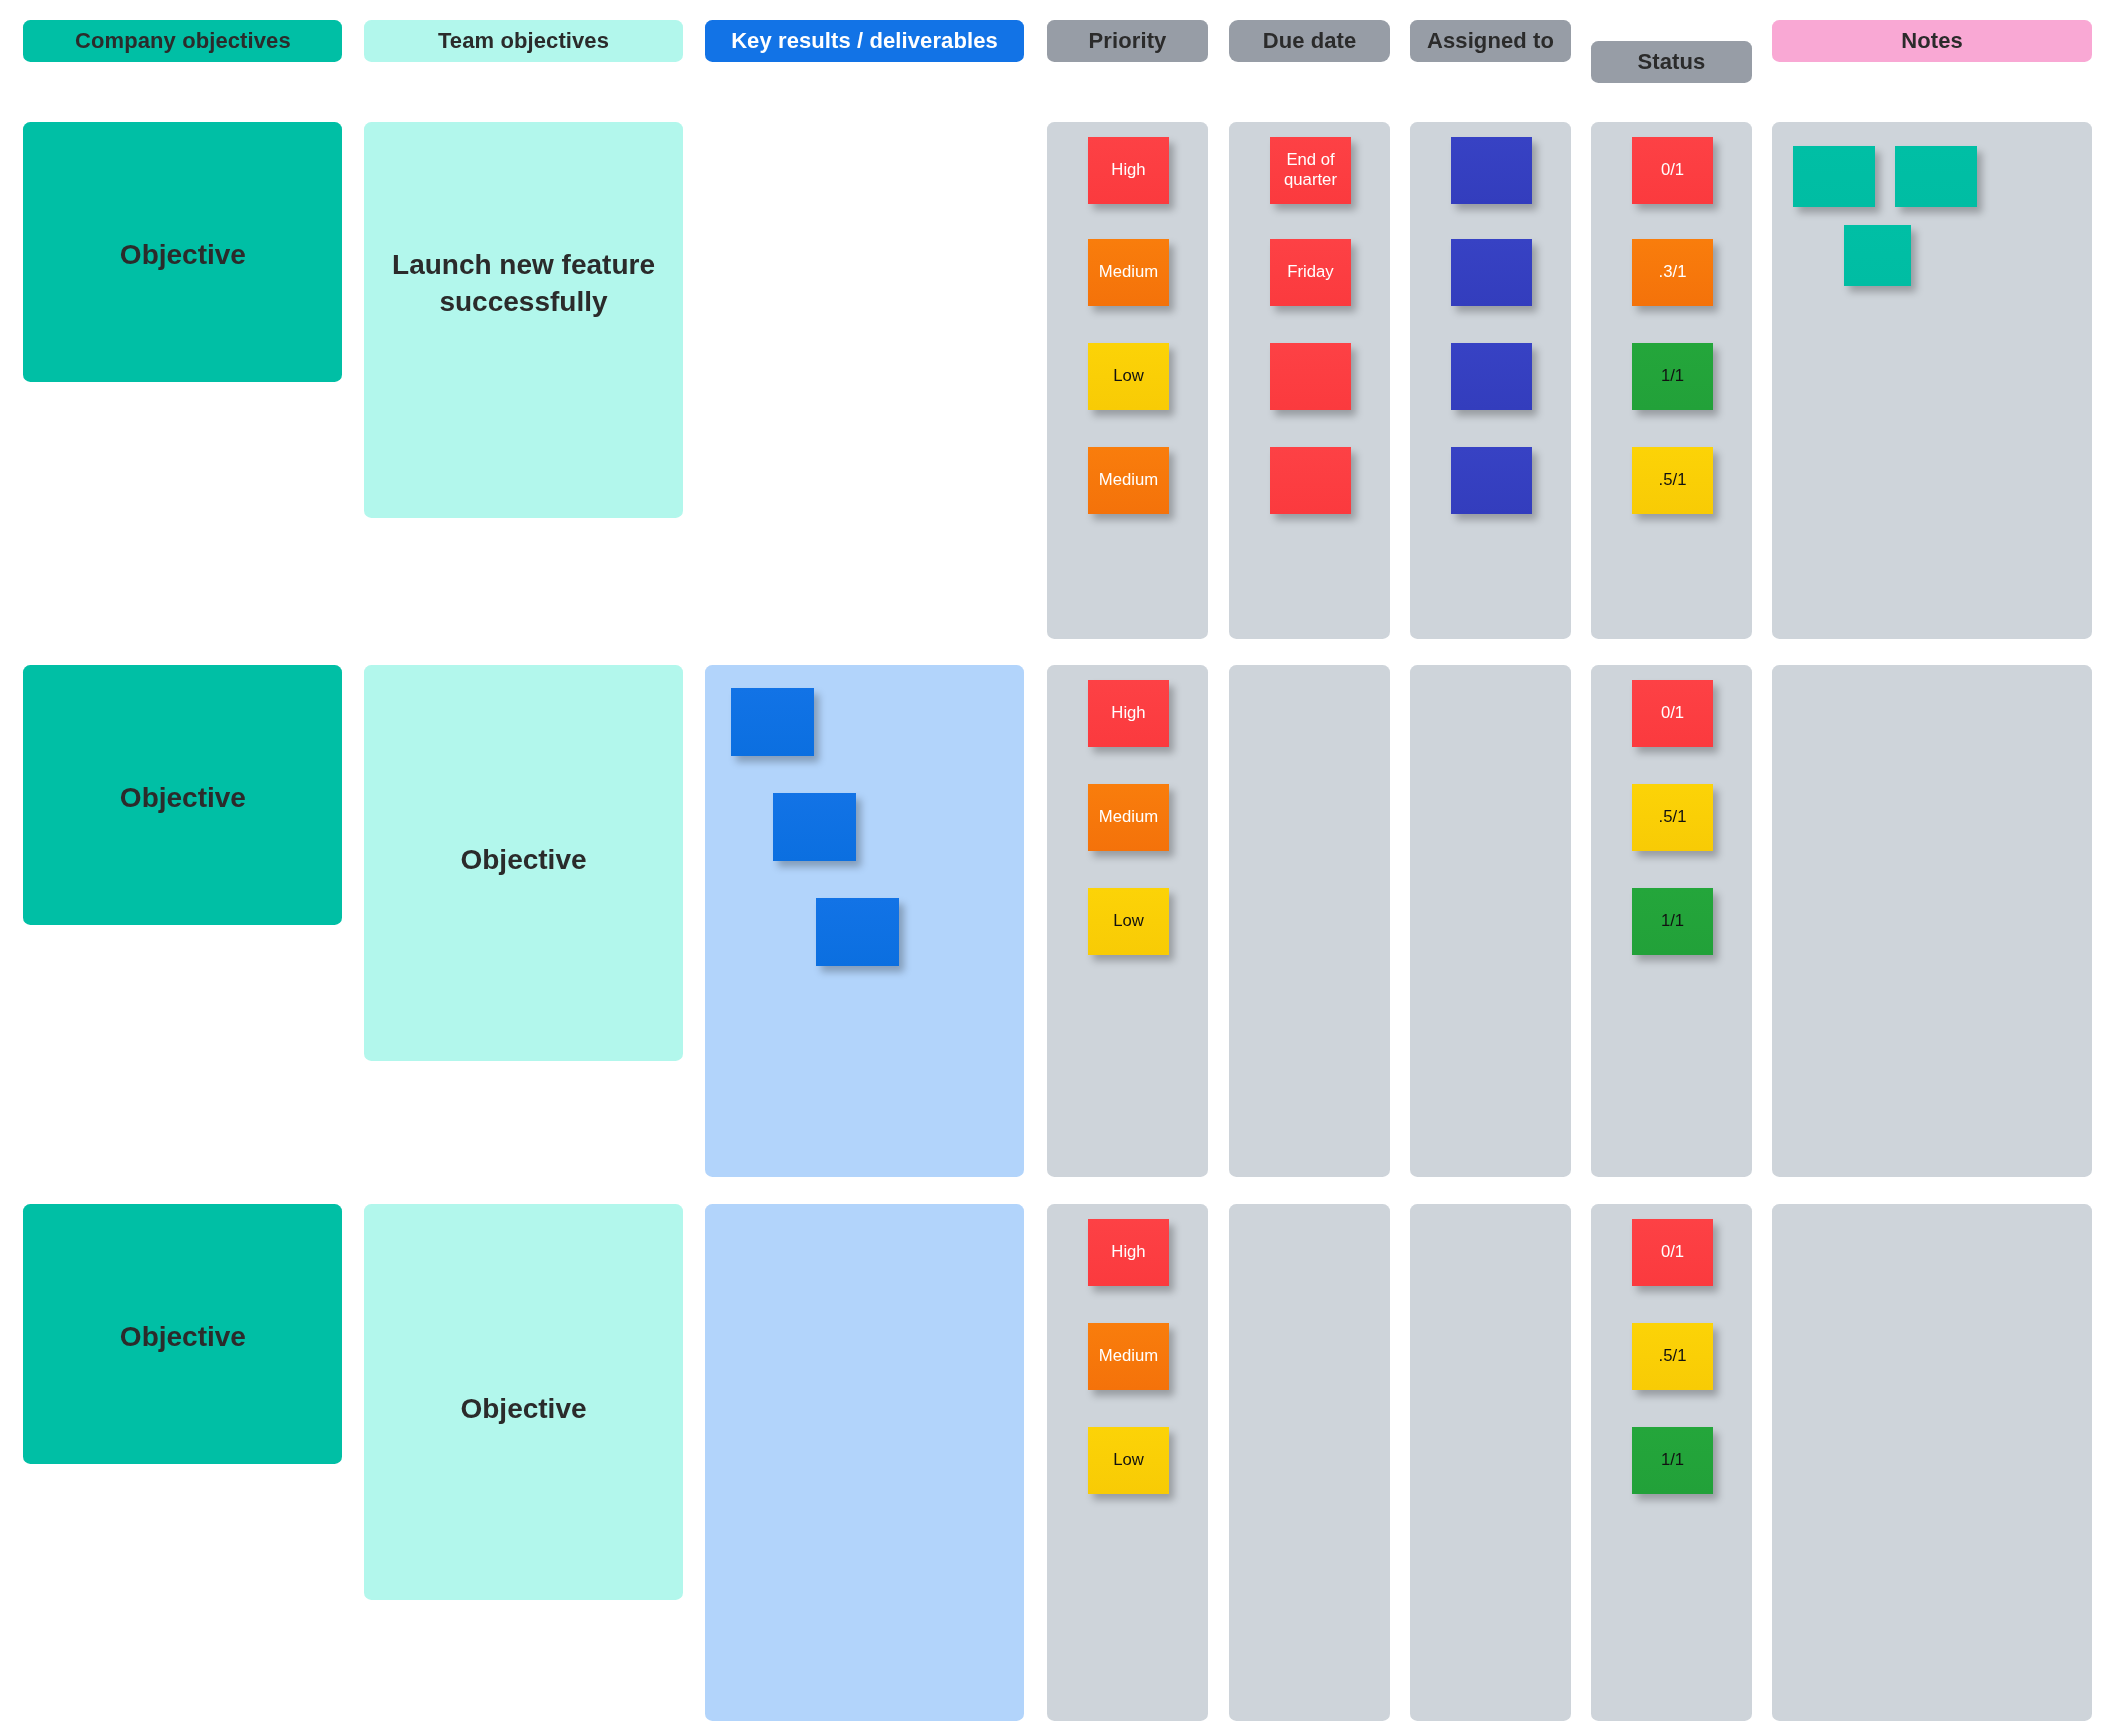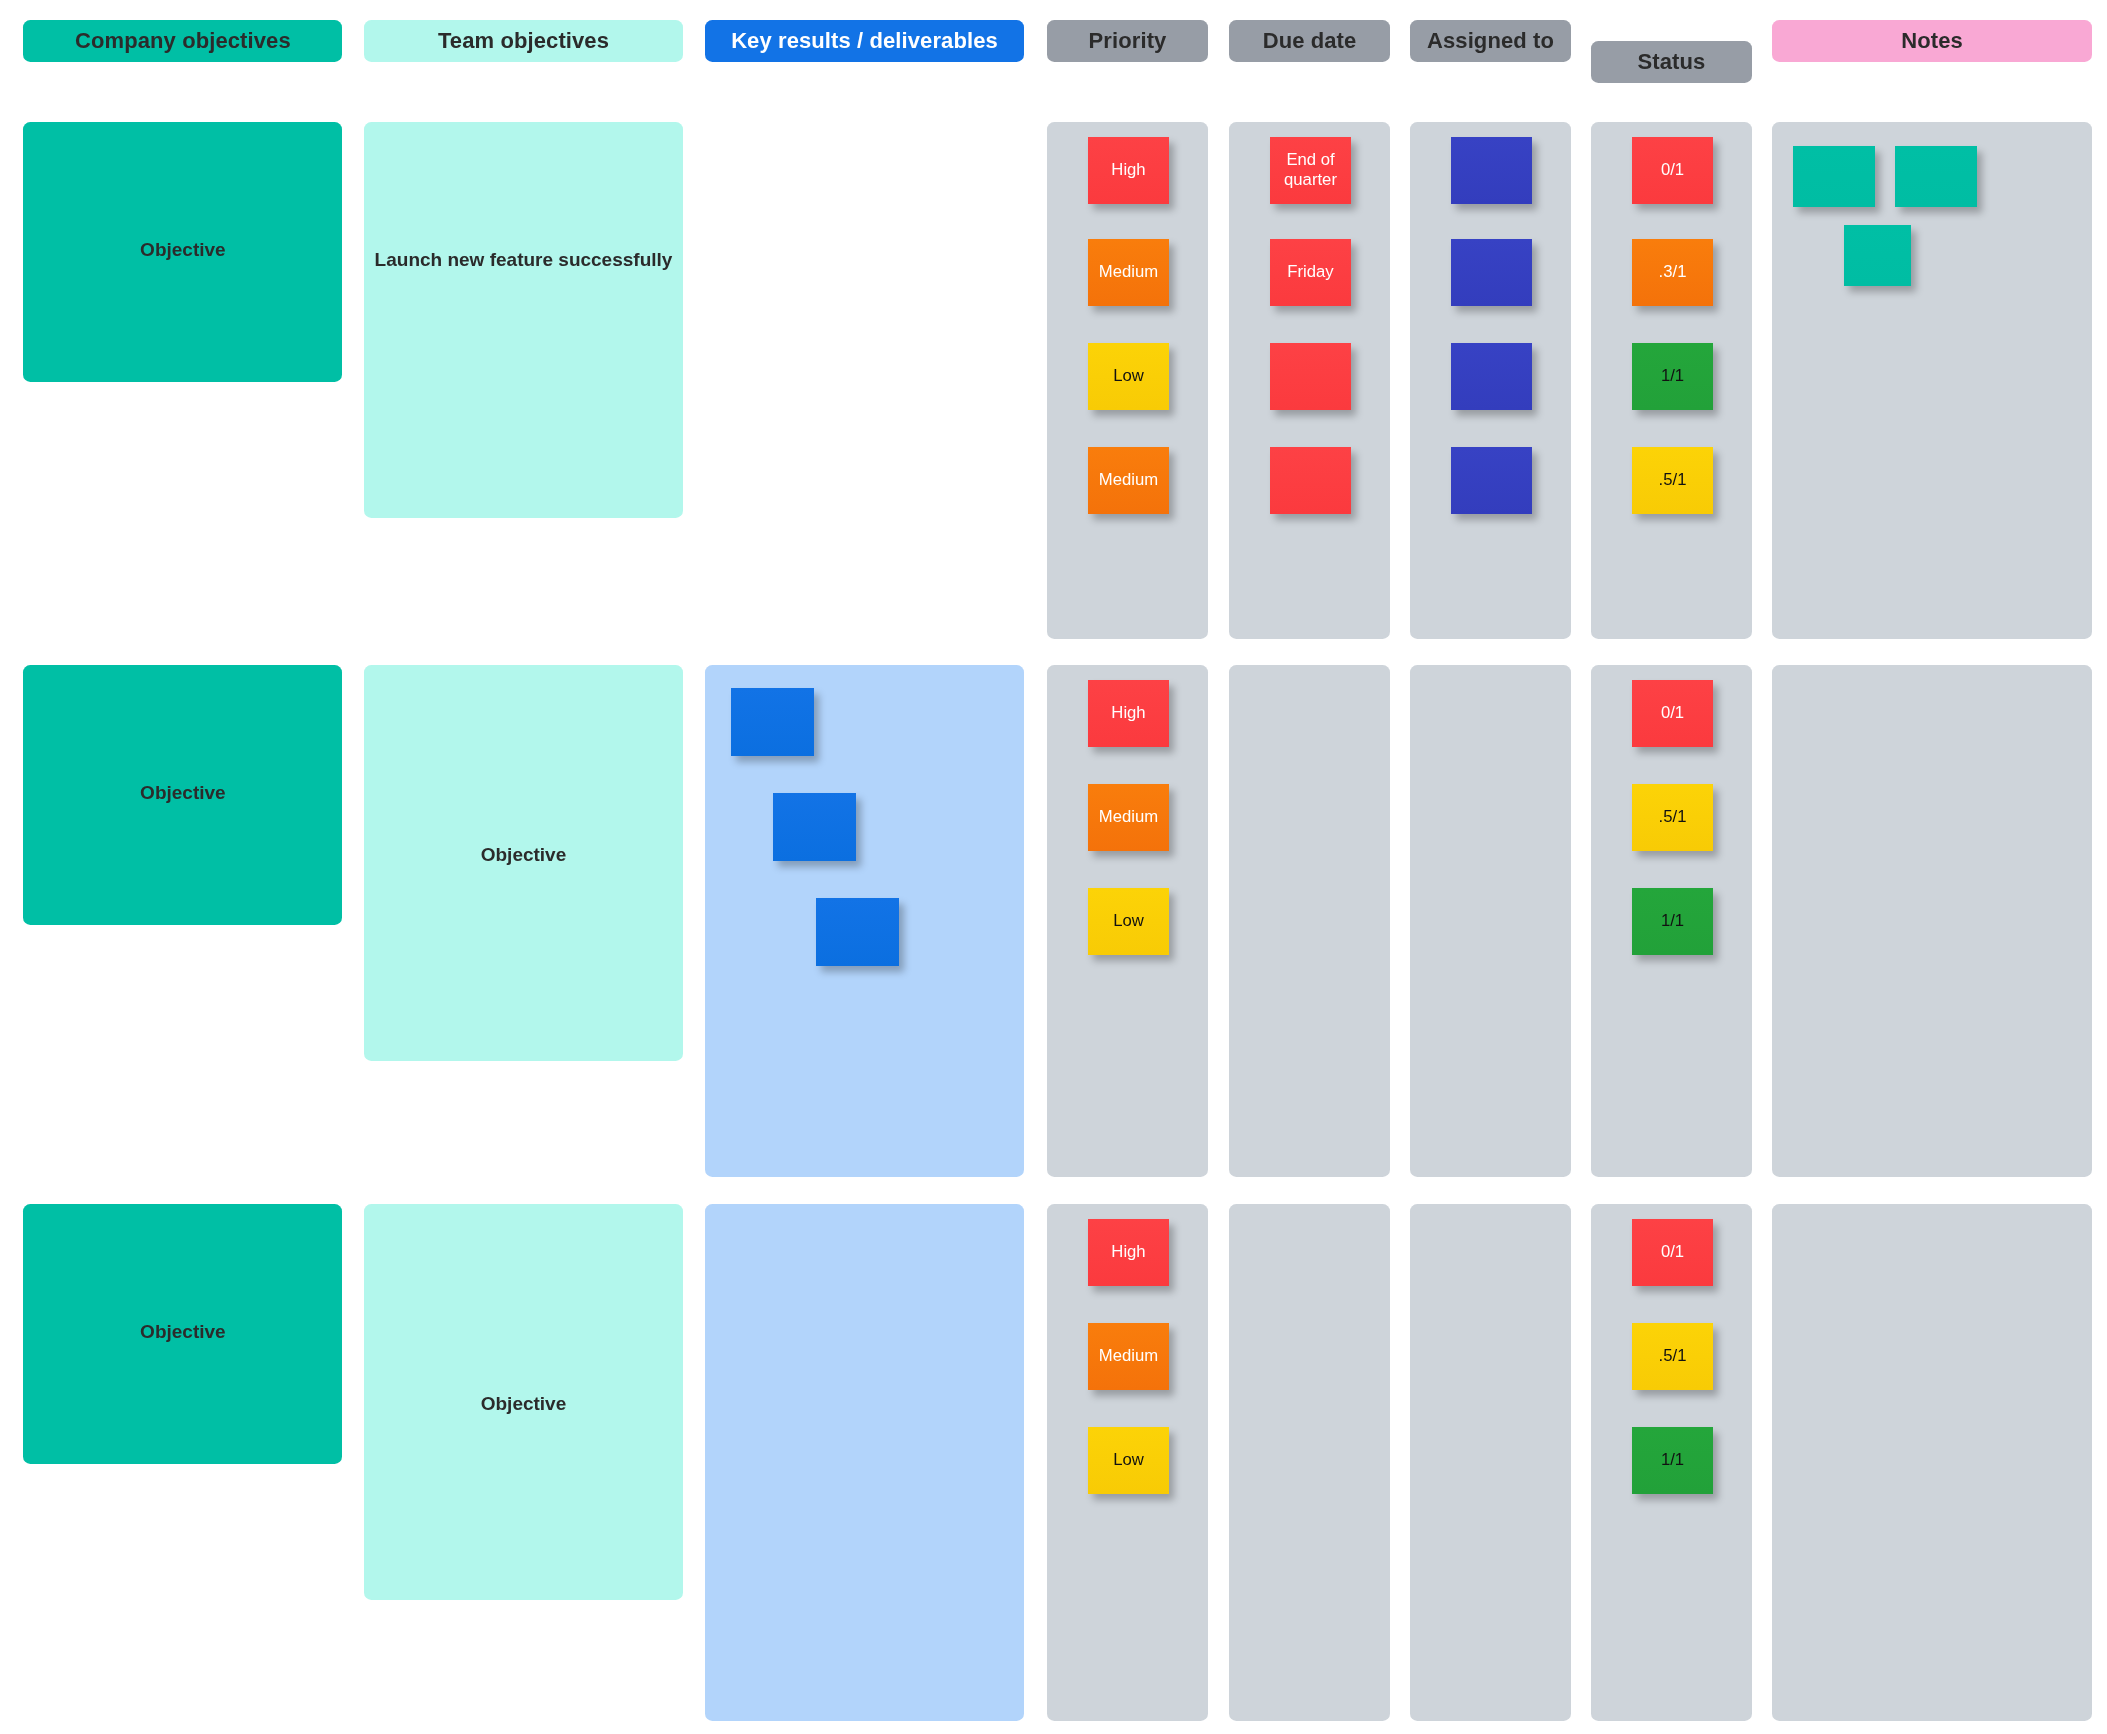--- a/index.html
+++ b/index.html
@@ -50,21 +50,21 @@
   .lane-blue { background: #b2d4fb; }
   .lane-teal-dark { background: #00bfa5; }
   .lane-teal-light { background: #b2f7ec; }
 
   .lane-label {
     position: absolute;
     left: 0;
     width: 100%;
     text-align: center;
     font-weight: bold;
-    font-size: 19px;
+    font-size: 28px;
     color: #2b2b2b;
     line-height: 1.32;
     box-sizing: border-box;
     padding: 0 9.4px;
   }
 
   
   .note {
     position: absolute;
     box-sizing: border-box;
@@ -99,21 +99,21 @@
   </div>
 
   <div class="hdr hdr-light" style="left:705px; top:20px; width:319px;  height:42px; background:#1273e6;">
     <span>Key results / deliverables</span>
   </div>
 
   <div class="hdr hdr-dark" style="left:1047px; top:20px; width:161px; height:42px; background:#979da6;">
     <span>Priority</span>
   </div>
 
-  <div class="hdr hdr-dark" style="left:1229px; top:20px; width:161px; height:42px; background:#979da6;">
+  <div class="hdr hdr-dark" style="left:1229px; top:20px; width:161px; height:42px; background:#979da6;border-radius:9px;">
     <span>Due date</span>
   </div>
 
   <div class="hdr hdr-dark" style="left:1410px; top:20px; width:161px; height:42px; background:#979da6;">
     <span>Assigned to</span>
   </div>
 
   <div class="hdr hdr-dark" style="left:1591px; top:20px; width:161px; height:42px; background:#979da6;margin-top:21px;">
     <span>Status</span>
   </div>

